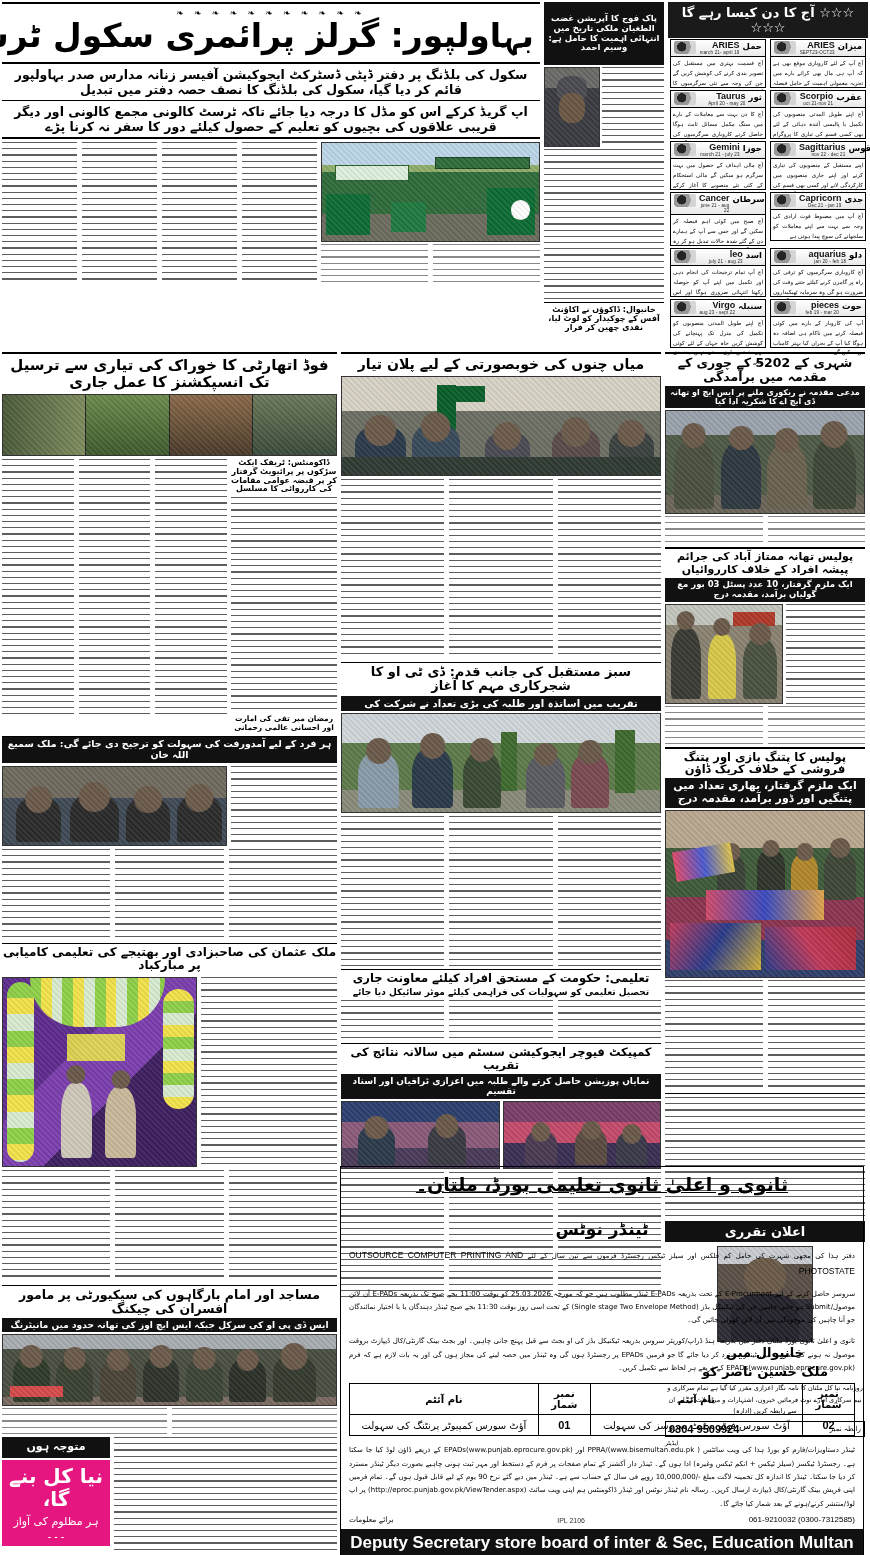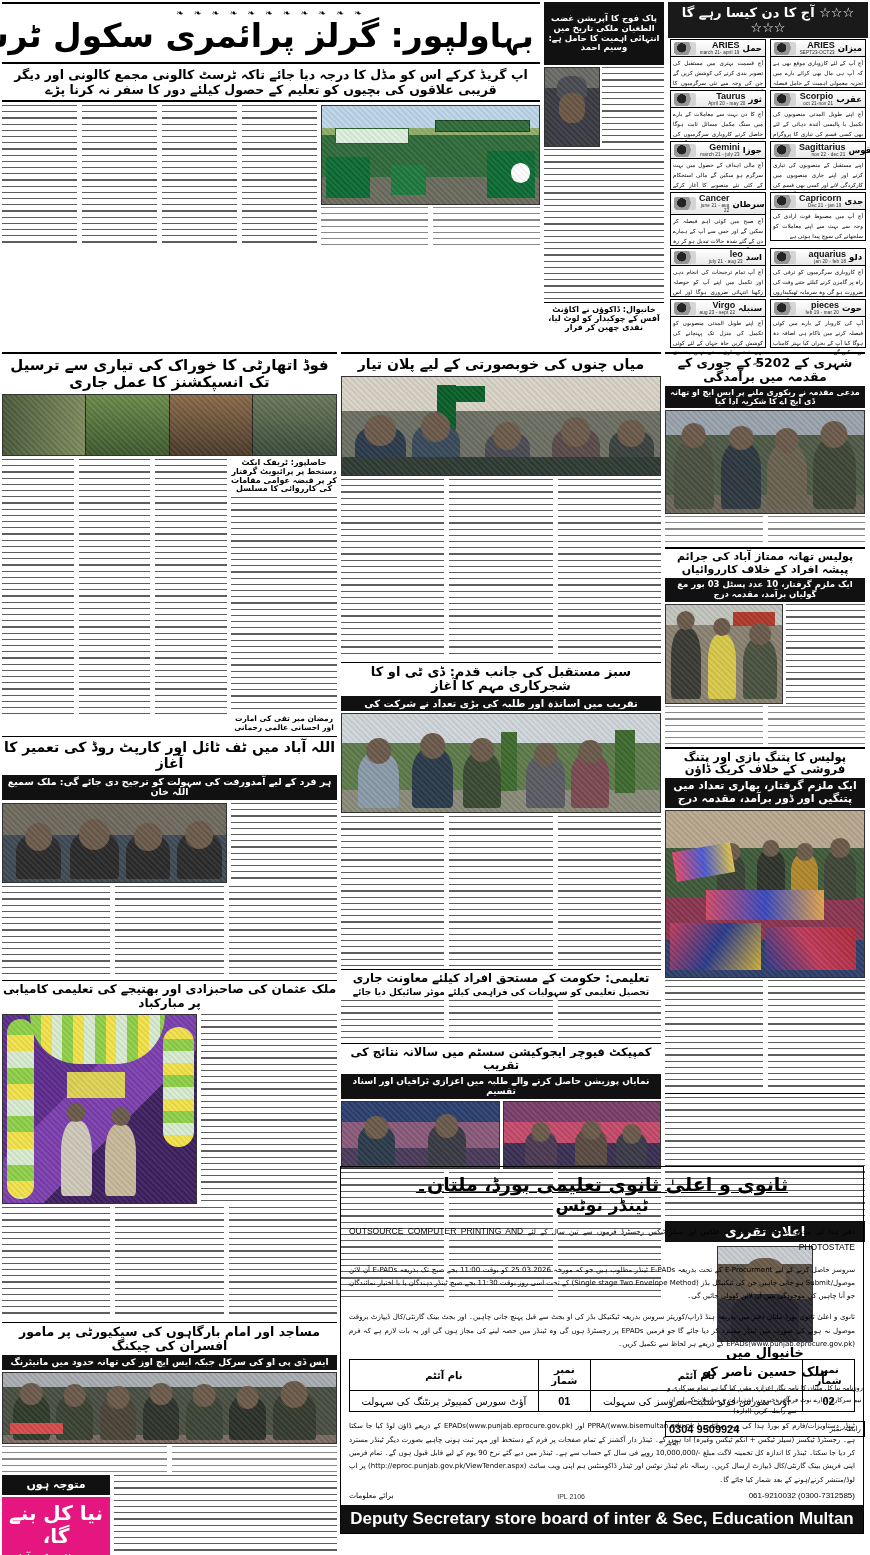--- a/index.html
+++ b/index.html
@@ -63,21 +63,21 @@
   
   .horo-title {
     background: #1a1a1a; color: #fff; text-align:center;
     font-weight: bold; font-size: 13px; padding: 3px 0;
     direction: rtl; font-family: "DejaVu Sans", sans-serif;
   }
   .horo-grid { display:flex; flex-wrap: wrap; }
   .horo-cell { width: 50%; padding: 1px 2px; }
   .horo-card { border: 1px solid #000; }
   .horo-bar {
-    display:flex; align-items:center; gap:3px;
+    display:flex; align-items:flex-start; gap:3px;
     border-bottom: 1px solid #000; padding: 1px 3px;
     background: linear-gradient(#fff,#e9e9e9);
     min-height: 16px;
   }
   .horo-sym {
     width: 22px; height: 13px; flex: 0 0 22px;
     background: radial-gradient(circle at 35% 45%, #000 0 28%, #888 30% 55%, #cfcfcf 57% 100%);
     border-radius: 2px; opacity:.85;
   }
   .horo-names { flex:1; text-align: right; }
@@ -99,21 +99,21 @@
   .appt-phone { display:flex; align-items:center; justify-content:space-between;
                 border:1px solid #000; margin-top:3px; padding:1px 3px; }
   .appt-phone .num { font-size:11px; font-weight:bold; font-family:"Liberation Sans",sans-serif;}
   .appt-phone .lbl { font-size:7px; direction:rtl; font-family:"DejaVu Sans",sans-serif;}
 
   
   .tender { border: 1px solid #000; padding: 6px 8px 0; }
   .tender h2 { text-align:center; font-size:19px; font-weight:bold; direction:rtl;
                font-family:"DejaVu Sans",sans-serif; text-decoration: underline; }
   .tender h3 { text-align:center; font-size:17px; font-weight:bold; direction:rtl;
-               font-family:"DejaVu Sans",sans-serif; margin-top:0;}
+               font-family:"DejaVu Sans",sans-serif; margin-top:24px;}
   .tender-para { margin-top:8px; font-size:7px; line-height:1.9; direction:rtl;
                  font-family:"DejaVu Sans",sans-serif; text-align:justify; }
   .tender-para .en { direction:ltr; unicode-bidi: embed; font-family:"Liberation Sans",sans-serif; font-size:8.5px;}
   table.tender-tbl { width:100%; border-collapse: collapse; margin-top:8px; direction: rtl;}
   table.tender-tbl th, table.tender-tbl td { border:1px solid #000; padding:4px 5px; text-align:center;}
   table.tender-tbl th { font-size:10px; font-weight:bold; direction:rtl; font-family:"DejaVu Sans",sans-serif;}
   table.tender-tbl td.ur { font-size:10px; direction:rtl; font-family:"DejaVu Sans",sans-serif;}
   table.tender-tbl td.nm { font-size:11px; font-weight:bold; font-family:"Liberation Sans",sans-serif; width:52px;}
   .tender-foot { display:flex; justify-content:space-between; align-items:flex-end; margin-top:4px;}
   .tender-foot .ipl { font-size:7px; font-family:"Liberation Sans",sans-serif; color:#333;}
@@ -153,20 +153,21 @@
 
 <div class="page">
 
   <div style="display:flex; gap:4px;">
 
     <div style="width:538px;">
       <div class="main-head">
         <div class="deco">❧ ❧ ❧ ❧ ❧ ❧ ❧ ❧ ❧ ❧ ❧</div>
         <h1 class="urdu">بہاولپور: گرلز پرائمری سکول ٹرسٹ کالونی زبوں حالی کا شکار</h1>
       </div>
+      <div class="sub-deck">سکول کی بلڈنگ پر دفتر ڈپٹی ڈسٹرکٹ ایجوکیشن آفیسر زنانہ مدارس صدر بہاولپور قائم کر دیا گیا، سکول کی بلڈنگ کا نصف حصہ دفتر میں تبدیل</div>
       <div class="sub-deck" style="border-bottom:2px solid #000;">اپ گریڈ کرکے اس کو مڈل کا درجہ دیا جائے تاکہ ٹرسٹ کالونی مجمع کالونی اور دیگر قریبی علاقوں کی بچیوں کو تعلیم کے حصول کیلئے دور کا سفر نہ کرنا پڑے</div>
 
       <div style="display:flex; gap:4px; margin-top:3px;">
         <div style="width:315px;">
           <div class="col-split" style="height:140px;">
             <div class="bodytext"></div>
             <div class="bodytext"></div>
             <div class="bodytext"></div>
             <div class="bodytext"></div>
           </div>
@@ -379,28 +380,27 @@
 
       <div style="display:flex;gap:4px;margin-top:3px;">
         <div style="width:225px;">
           <div class="col-split" style="height:260px;">
             <div class="bodytext"></div>
             <div class="bodytext"></div>
             <div class="bodytext"></div>
           </div>
         </div>
         <div style="flex:1;">
-          <div class="hdr-plain urdu" style="font-size:8px;">حاصلپور: ٹریفک ایکٹ دستخط پر پرائیویٹ گرفتار کر پر قبضہ عوامی مقامات کی کارروائی کا مسلسل</div>
+          <div class="hdr-plain urdu" style="font-size:8px;">ڈاکومنٹس: ٹریفک ایکٹ سڑکوں پر پرائیویٹ گرفتار کر پر قبضہ عوامی مقامات کی کارروائی کا مسلسل</div>
           <div class="bodytext" style="height:215px;margin-top:3px;"></div>
           <div class="hdr-plain urdu" style="font-size:7.5px;margin-top:3px;">رمضان میر تقی کی امارت اور احسانی عالمی رحمانی</div>
         </div>
       </div>
 
       <div class="rule" style="margin-top:4px;"></div>
-      <div class="hdr-plain urdu" style="font-size:14px;padding:3px 0;">اللہ آباد میں ٹف ٹائل اور کارپٹ روڈ کی تعمیر کا آغاز</div>
       <div class="hdr-black urdu" style="font-size:9.5px;">ہر فرد کے لیے آمدورفت کی سہولت کو ترجیح دی جائے گی: ملک سمیع اللہ خان</div>
       <div style="display:flex;gap:4px;margin-top:3px;">
         <div class="photo p-road grain" style="width:225px;height:80px;">
           <div class="figs">
             <div class="fig" style="left:6%;width:20%;height:58%;"></div>
             <div class="fig" style="left:30%;width:22%;height:62%;"></div>
             <div class="fig" style="left:55%;width:20%;height:58%;"></div>
             <div class="fig" style="left:78%;width:20%;height:60%;"></div>
           </div>
         </div>

